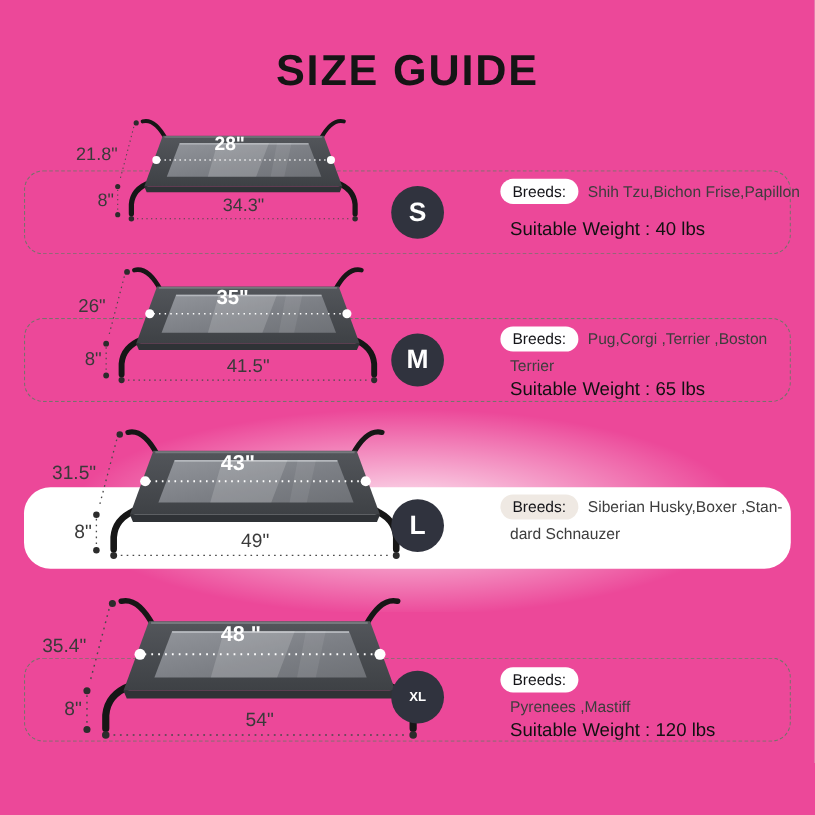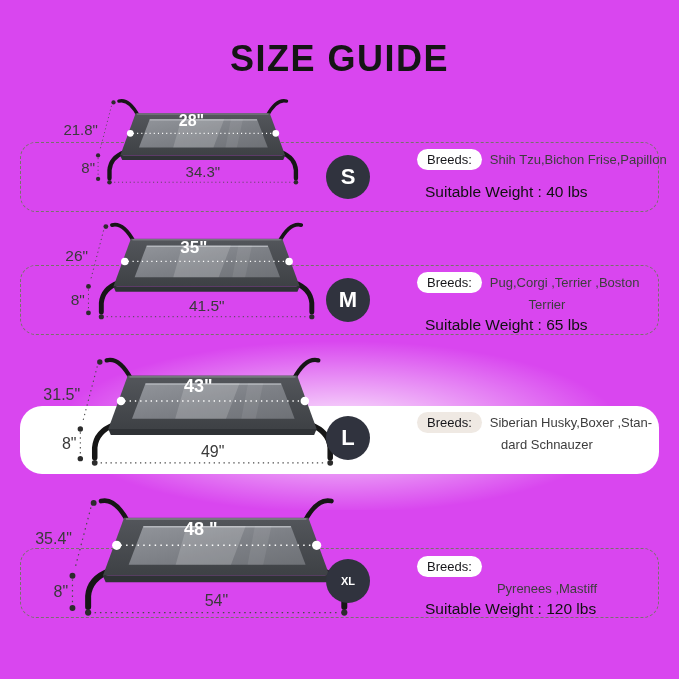--- a/index.html
+++ b/index.html
@@ -1,16 +1,16 @@
 <!DOCTYPE html>
 <html><head>
 <meta charset="utf-8">
 <style>
   html,body{margin:0;padding:0;background:#d8d4cf;}
-  .canvas{position:relative;width:679px;height:679px;background:#d946ef;overflow:hidden;
+  .canvas{position:relative;width:679px;height:679px;background:#ec4899;overflow:hidden;
           font-family:"Liberation Sans",sans-serif;}
   .glow{position:absolute;left:0;top:325px;width:100%;height:185px;z-index:0;
         background:radial-gradient(55% 62% at 50% 55%, rgba(255,255,255,0.9) 0%, rgba(255,255,255,0) 75%);}
   .title{position:absolute;top:38px;left:0;width:100%;text-align:center;font-size:36px;
          font-weight:bold;color:#151515;letter-spacing:1.5px;z-index:1;}
   
   .rowbox{position:absolute;left:20px;right:20px;z-index:1;border-radius:16px;box-sizing:border-box;}
   .dashed{border:1.5px dashed #78726c;}
   .rowbox.s{top:142px;height:70px;}
   .rowbox.m{top:265px;height:70px;}
@@ -40,21 +40,21 @@
          color:#fff;display:flex;align-items:center;justify-content:center;z-index:2;}
   .badge span{font-weight:bold;font-size:22px;}
   .badge-s{top:155px;} .badge-m{top:278px;} .badge-l{top:416px;} .badge-xl{top:559px;}
   .badge-xl span{font-size:11px;}
   
   .info{position:absolute;left:417px;width:252px;z-index:2;}
   .info-s{top:149px;} .info-m{top:272px;} .info-l{top:412px;} .info-xl{top:556px;}
   .line1{display:flex;align-items:center;gap:8px;}
   .pill{background:#FFFFFF;border-radius:12px;padding:3px 10px;font-size:13px;font-weight:normal;color:#16161a;}
   .info-l .pill{background:#EFE9E3;}
-  .breeds{font-size:13px;color:#3d3d3d;white-space:nowrap;text-align:center;}
+  .breeds{font-size:13px;color:#3d3d3d;white-space:nowrap;}
   .line2{margin:4px 0 0 8px;}
   .weight{font-size:15.5px;font-weight:normal;color:#111111;margin:4px 0 0 8px;white-space:nowrap;}
   .single .weight{margin-top:13px;}
   .footer{position:absolute;left:23px;top:640px;font-size:17px;color:#35302c;font-weight:500;
           letter-spacing:0.2px;z-index:1;}
 </style>
 </head>
 <body>
 
 <svg width="0" height="0" style="position:absolute" aria-hidden="true">

